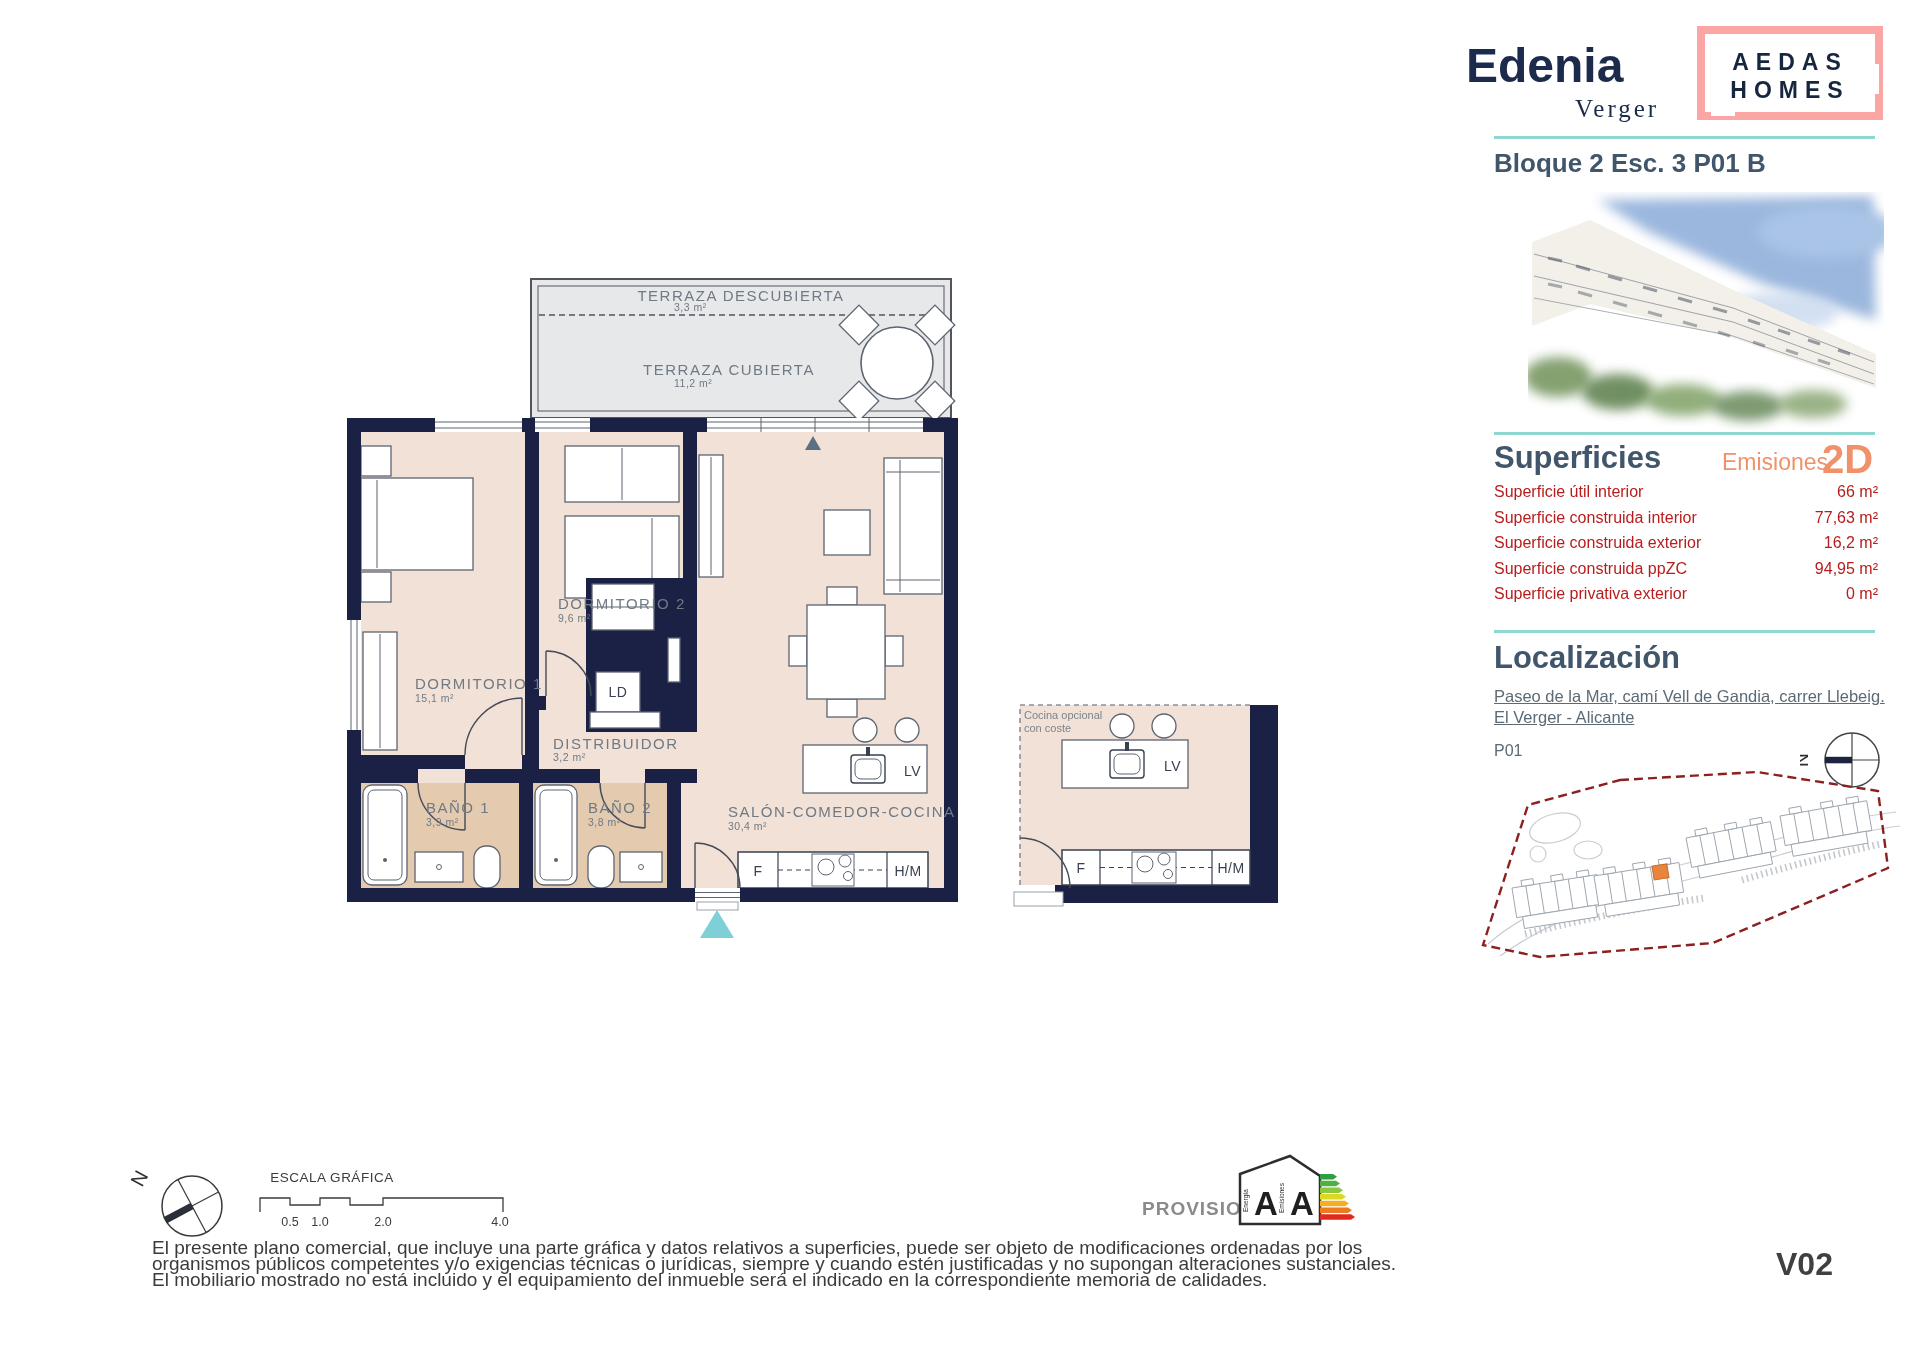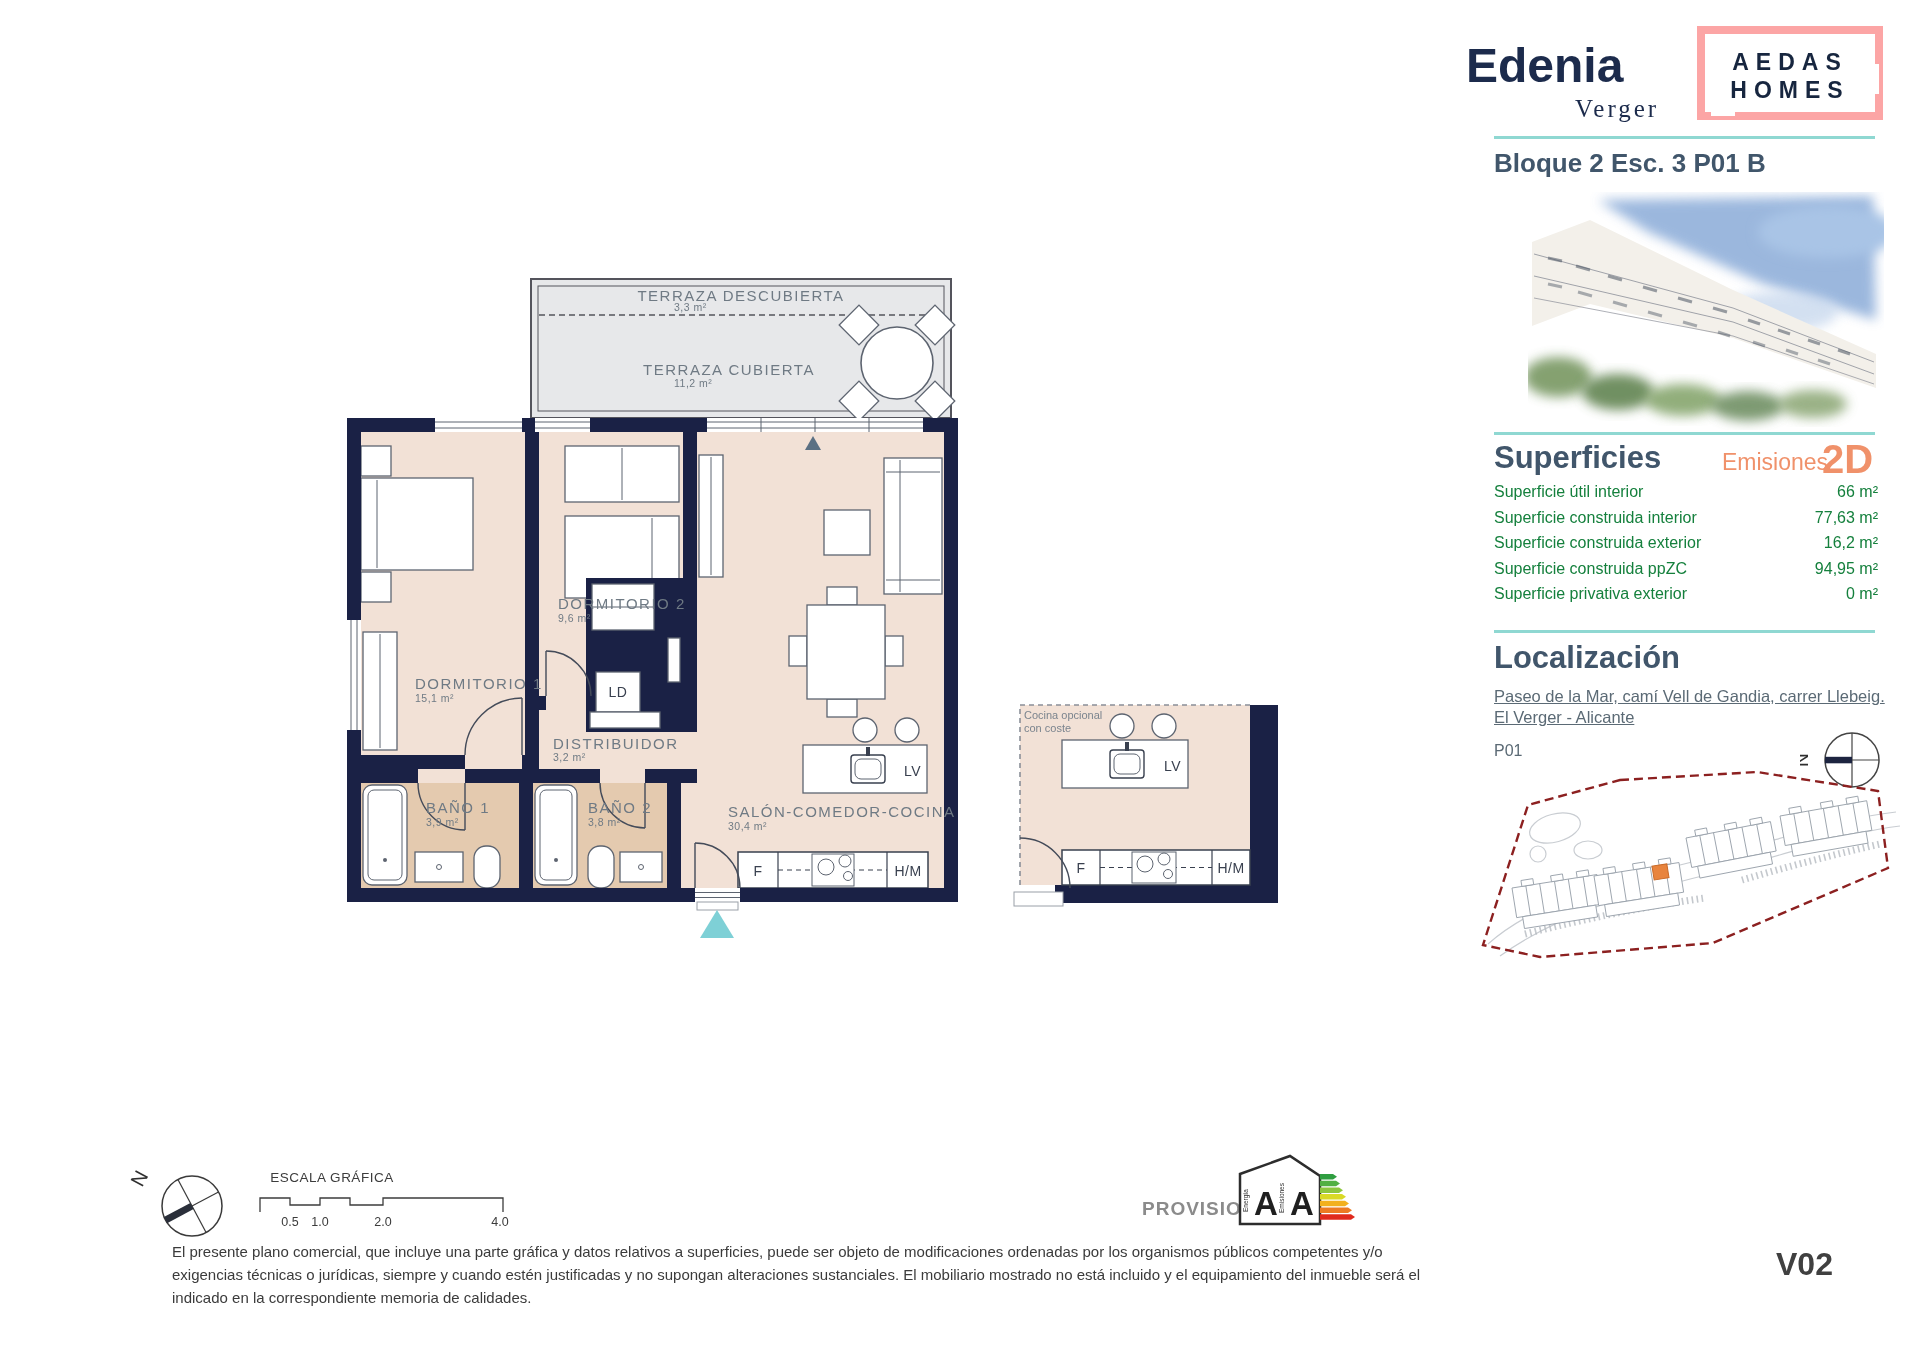--- a/index.html
+++ b/index.html
@@ -9,24 +9,24 @@
   .rule{position:absolute;height:3px;background:#8fd8d2;}
   .brandname{font-size:48px;font-weight:bold;color:#1c2b4c;letter-spacing:0px;}
   .brandsub{font-family:"Liberation Serif",serif;font-size:25px;color:#1c2b4c;letter-spacing:3px;}
   .aedasbox{position:absolute;left:1697px;top:26px;width:186px;height:94px;border:8px solid #fca5a5;box-sizing:border-box;text-align:center;}
   .aedasbox .txt{margin-top:14px;font-size:23px;font-weight:bold;letter-spacing:7px;line-height:28px;color:#17263f;}
   .gap{position:absolute;background:#fff;}
   .sectitle{font-size:31px;font-weight:bold;color:#41566b;}
   .blocktitle{font-size:26px;font-weight:bold;color:#41566b;}
   .orange{color:#f0916a;}
   .srows{position:absolute;left:1494px;top:483px;width:384px;}
-  .srow{display:flex;justify-content:space-between;height:25.5px;font-size:16px;color:#15803d;}
+  .srow{display:flex;justify-content:space-between;height:25.5px;font-size:16px;color:#b91c1c;}
   .addr{font-size:16.5px;line-height:21px;color:#5b6a75;text-decoration:underline;}
   .p01{font-size:16px;color:#5b6a75;text-align:center;}
-  .disclaimer{font-size:15px;line-height:23px;color:#3b3b3b;margin-left:20px;}
+  .disclaimer{font-size:19px;line-height:16px;color:#3b3b3b;}
   .provisional{font-size:19px;font-weight:bold;color:#8b8b8b;letter-spacing:1px;}
   .version{font-size:32px;font-weight:bold;color:#404040;}
   svg text{font-family:"Liberation Sans",sans-serif;}
   .plabel{font-size:15px;letter-spacing:1.5px;fill:#6f7a84;}
   .parea{font-size:10.5px;letter-spacing:.5px;fill:#6f7a84;}
   .pequip{font-size:14px;letter-spacing:.5px;fill:#39404f;}
   .pnote{font-size:11px;fill:#7b848e;}
   .wall{fill:#1a2145;}
   .furn{fill:#ffffff;stroke:#5d6470;stroke-width:1.3;}
   .fline{stroke:#5d6470;stroke-width:1;fill:none;}

